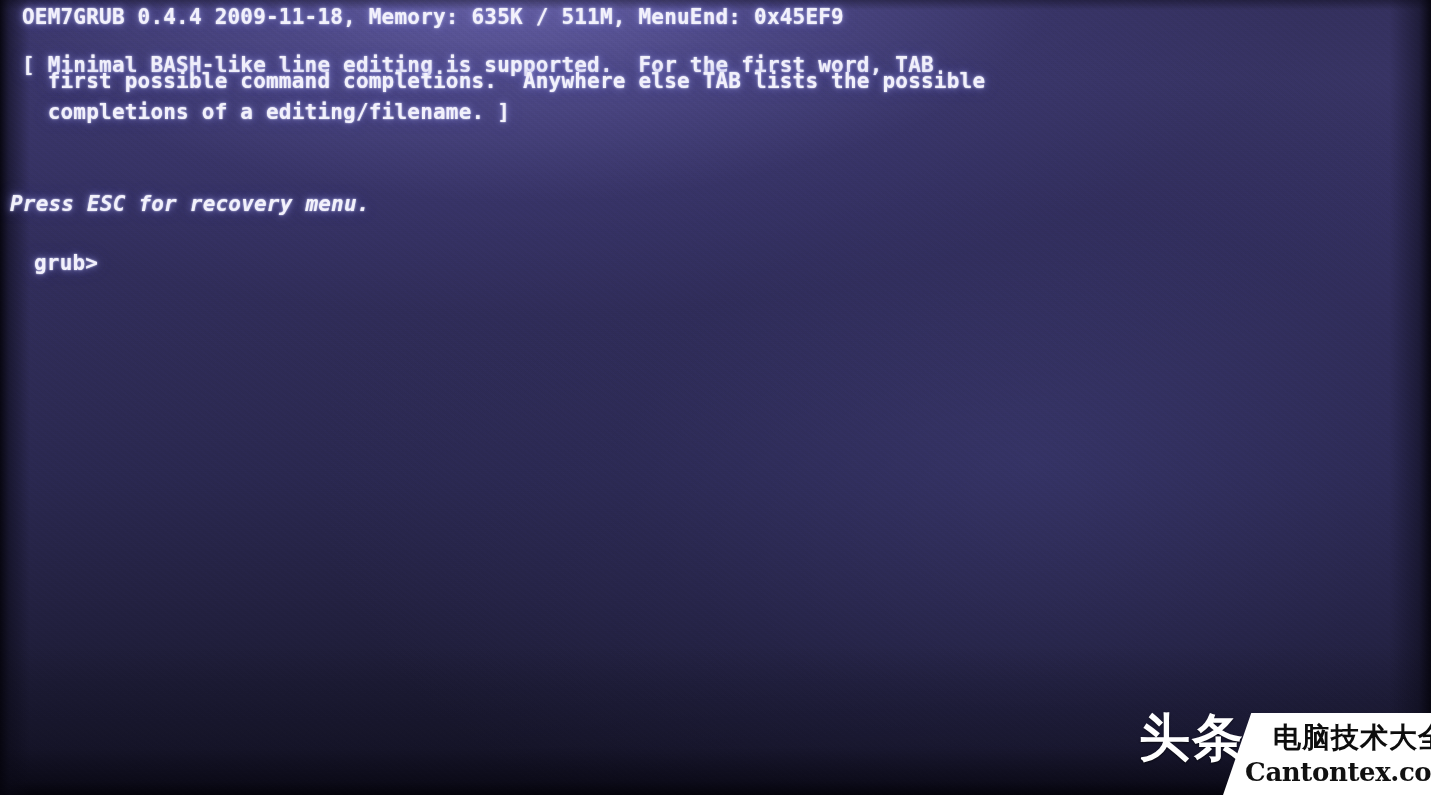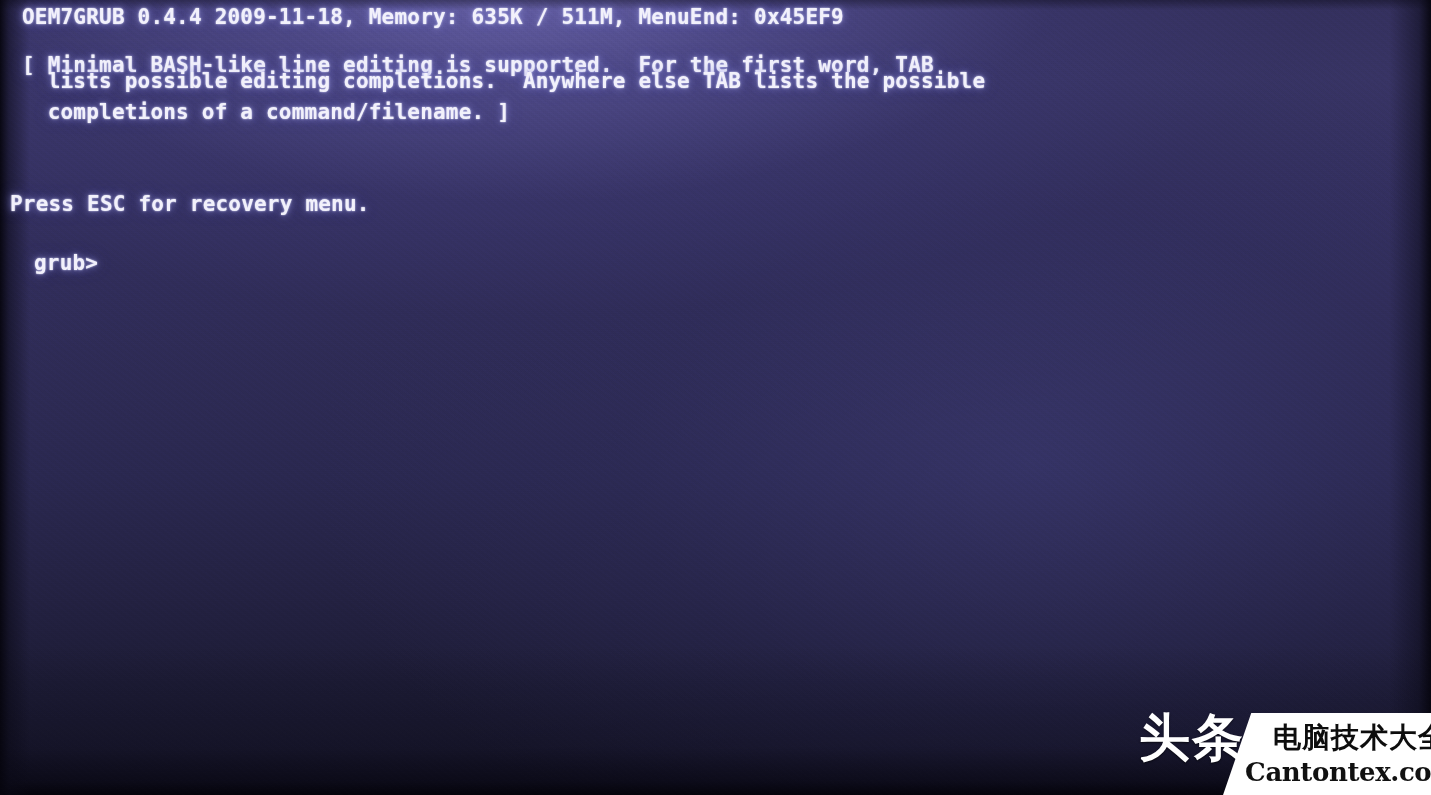--- a/index.html
+++ b/index.html
@@ -166,25 +166,25 @@
 
   <div class="bg-base"></div>
   <div class="bg-vignette"></div>
   <div class="bg-noise"></div>
 
   <div class="console">
     <div class="line" style="left:22px; top:4px;">OEM7GRUB 0.4.4 2009-11-18, Memory: 635K / 511M, MenuEnd: 0x45EF9</div>
 
     <div class="line" style="left:22px; top:36px;margin-top:16px;">[ Minimal BASH-like line editing is supported.  For the first word, TAB</div>
 
-    <div class="line" style="left:22px; top:68px;">  lists possible editing completions.  Anywhere else TAB lists the possible</div>
-
-    <div class="line" style="left:22px; top:99px;">  completions of a command/filename. ]</div>
-
-    <div class="line" style="left:10px; top:191px;">Press ESC for recovery menu.</div>
+    <div class="line" style="left:22px; top:68px;">  first possible command completions.  Anywhere else TAB lists the possible</div>
+
+    <div class="line" style="left:22px; top:99px;">  completions of a editing/filename. ]</div>
+
+    <div class="line" style="left:10px; top:191px;font-style:italic;">Press ESC for recovery menu.</div>
 
     <div class="line" style="left:10px; top:250px;padding-left:24px;">grub&gt;</div>
 
     <div class="line" style="left:105px; top:250px;"></div>
   </div>
 
   <div class="watermark">
     <div class="wm-toutiao">头条</div>
     <div class="wm-at">@</div>
     <div class="wm-label">

